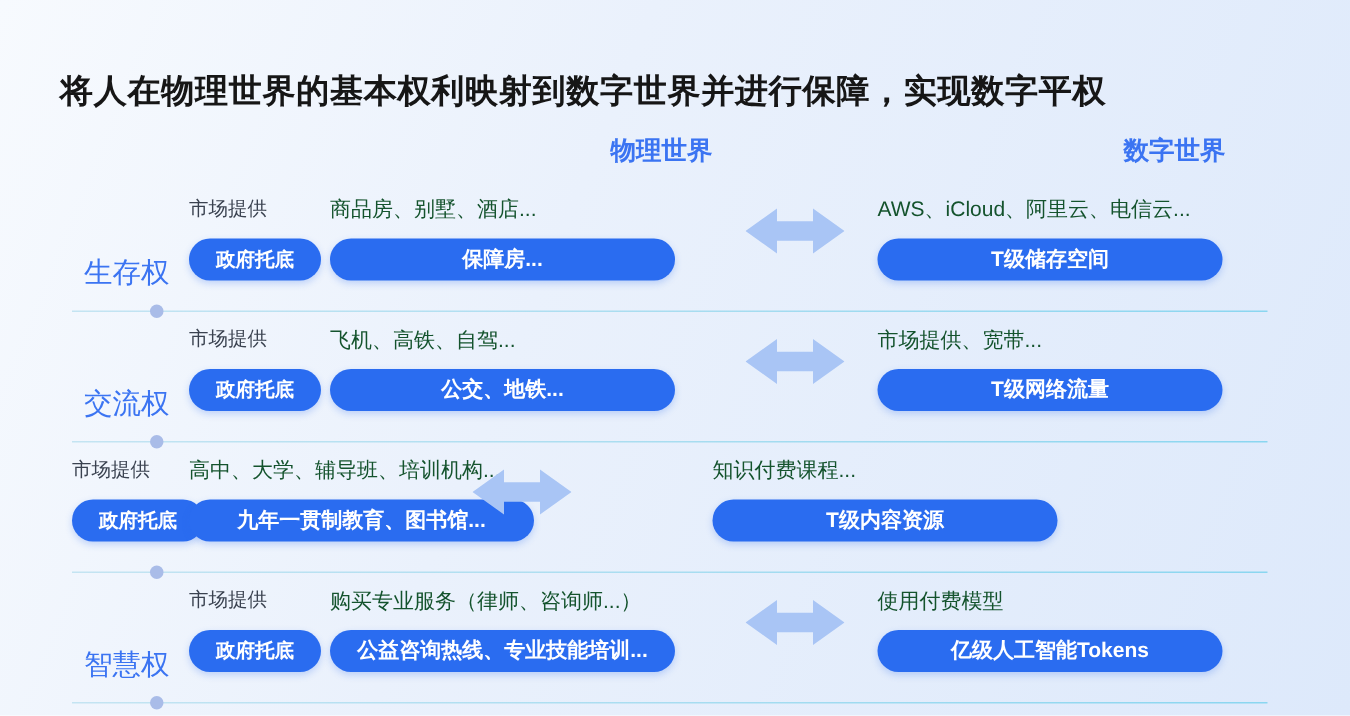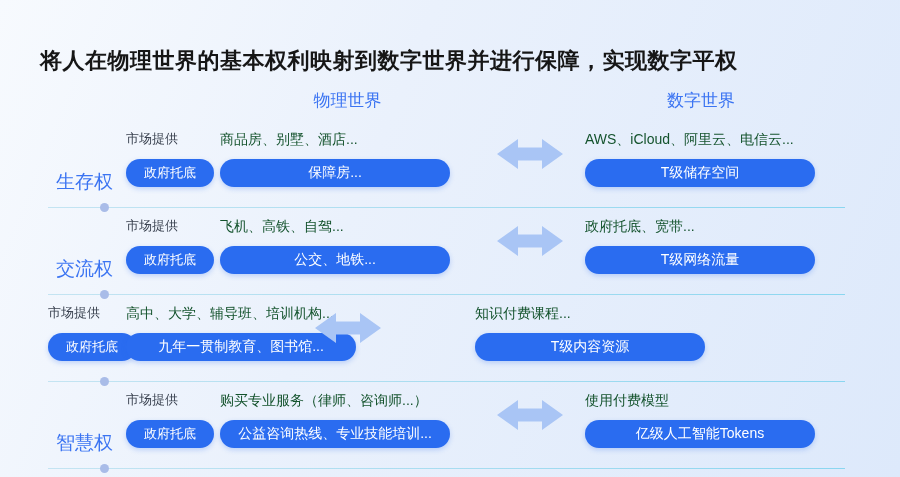--- a/index.html
+++ b/index.html
@@ -22,23 +22,23 @@
 
   .grid {
     display: grid;
     grid-template-columns: 78px 94px 255px 110px 232px;
     margin-left: 48px;
     width: 769px;
   }
 
   .col-headers { margin-top: 15px; }
   .col-header {
-    text-align: center;
+    text-align: right;
     font-size: 17px;
-    font-weight: 400;
+    font-weight: 700;
     color: var(--text-blue, #3b74f2);
     line-height: 20px;
   }
 
   .rows { margin-top: 10px; }
 
   .rights-row { height: 86px; }
 
   .row-label-cell {
     display: flex;
@@ -69,21 +69,21 @@
   .small-text { font-size: 13px; color: #3a4250; }
 
   .pill {
     margin-top: 10px;
     height: 28px;
     display: flex;
     align-items: center;
     justify-content: center;
     background: var(--accent-blue, #2a6cf0);
     color: #ffffff;
-    font-weight: normal;
+    font-weight: bold;
     border-radius: 15px;
     box-shadow: 0 2px 5px rgba(42, 108, 240, 0.25);
     white-space: nowrap;
   }
   .pill-gov { font-size: 13px; padding: 0 18px; }
   .pill-wide { font-size: 14px; width: 230px; }
 
   .arrow-cell {
     display: flex;
     justify-content: center;
@@ -163,21 +163,21 @@
       <div class="stack">
         <span class="plain-text">飞机、高铁、自驾...</span>
         <span class="pill pill-wide">公交、地铁...</span>
       </div>
       <div class="arrow-cell">
         <svg width="66" height="36" viewBox="0 0 66 36">
           <path d="M0,18 L21,3 L21,11.5 L45,11.5 L45,3 L66,18 L45,33 L45,24.5 L21,24.5 L21,33 Z" fill="#a9c5f5"></path>
         </svg>
       </div>
       <div class="stack">
-        <span class="plain-text">政府托底、宽带...</span>
+        <span class="plain-text">市场提供、宽带...</span>
         <span class="pill pill-wide">T级网络流量</span>
       </div>
     </div>
     <div class="divider">
         <span class="divider-dot"></span>
       </div>
 
     <div class="grid rights-row">
       <div class="stack">
         <span class="plain-text small-text">市场提供</span>

